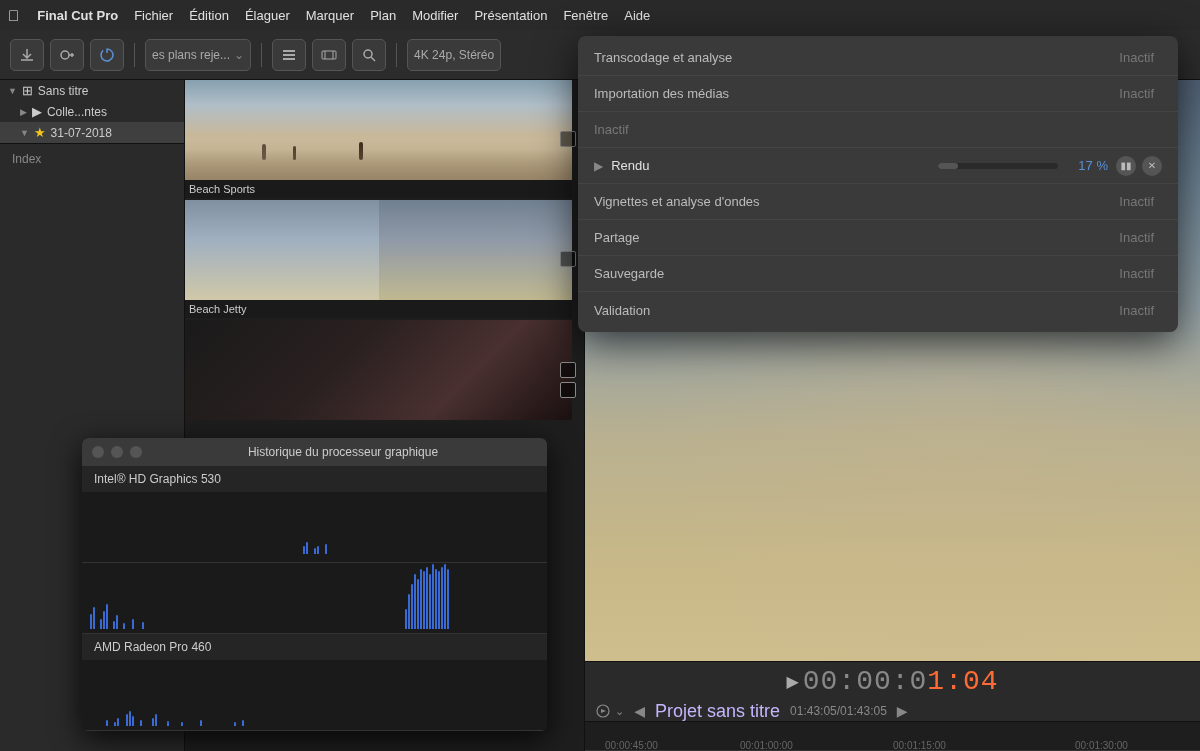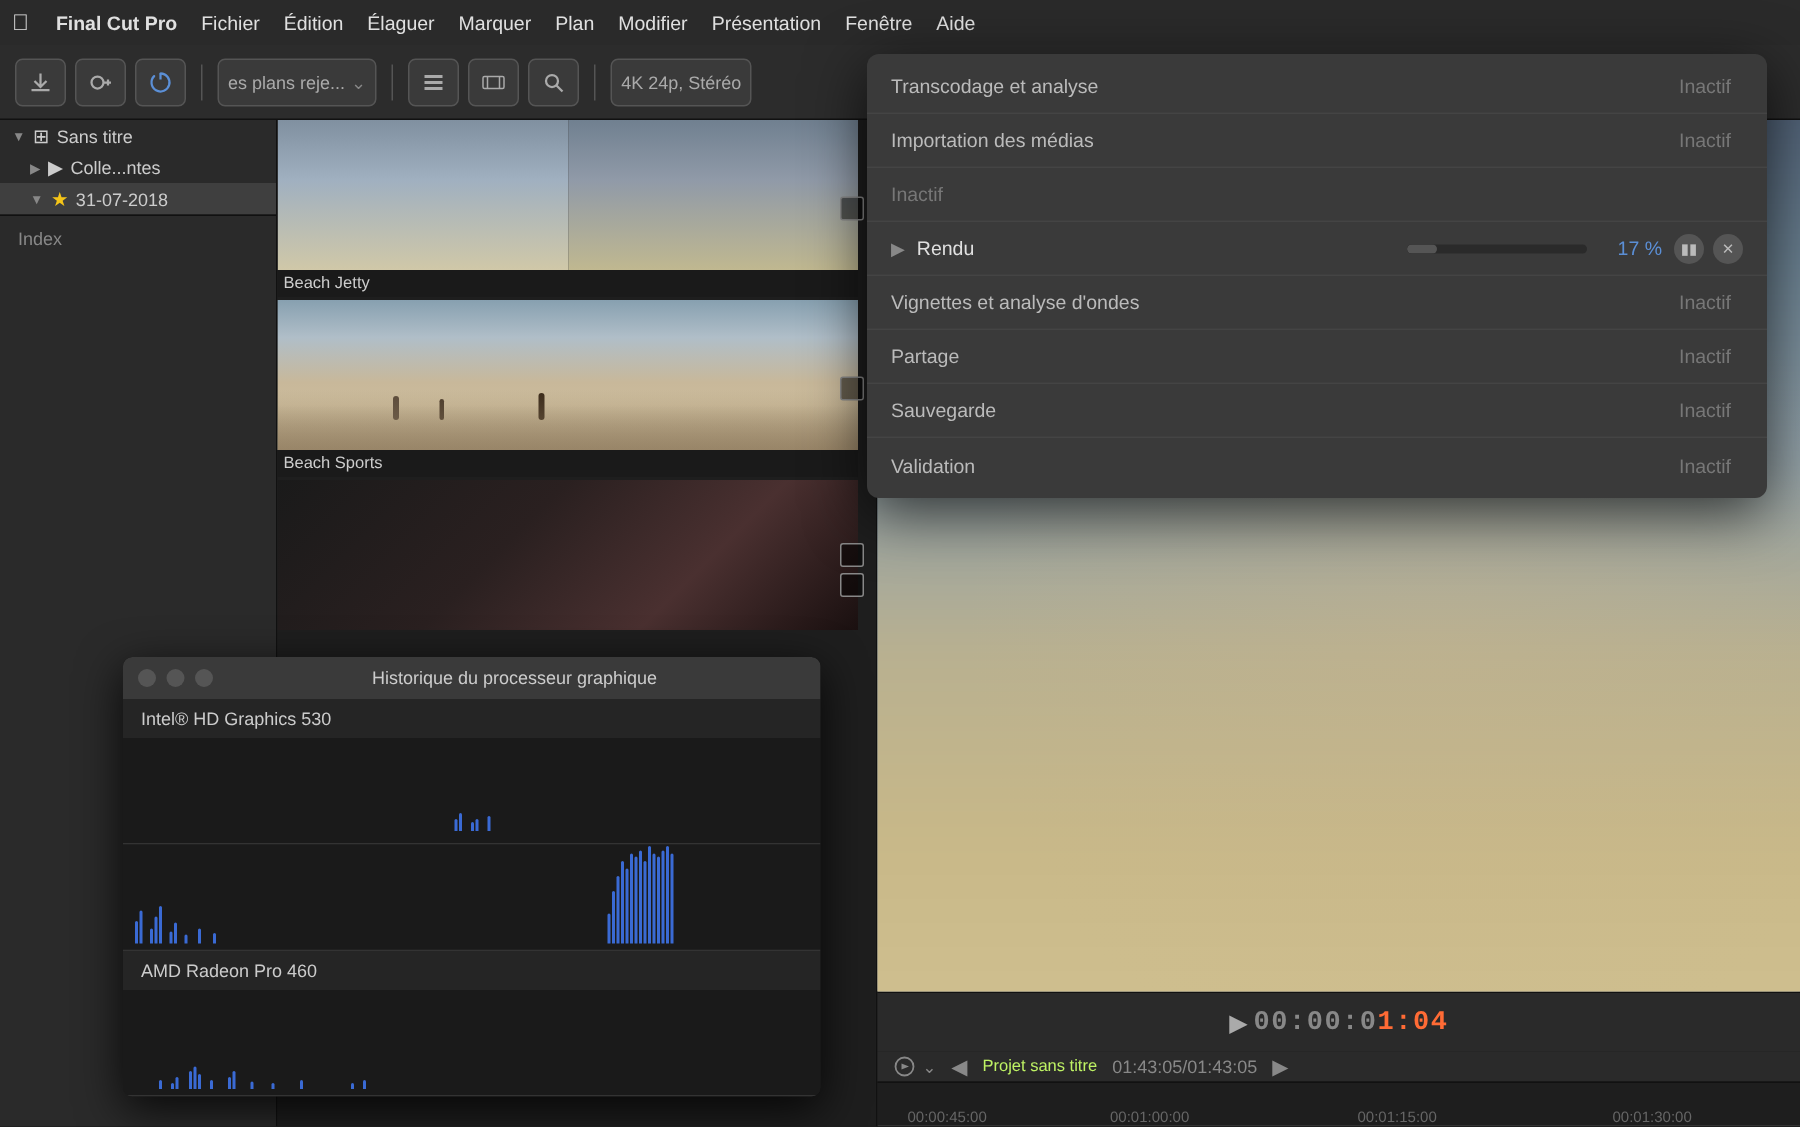--- a/index.html
+++ b/index.html
@@ -191,23 +191,23 @@
       height: 40px;
       background: #2a2a2a;
       display: flex;
       align-items: center;
       justify-content: center;
       gap: 20px;
       border-top: 1px solid #111;
     }
     .timecode {
       color: #ff6b35;
-      font-size: 18px;
+      font-size: 28px;
       font-family: 'Courier New', monospace;
-      font-weight: 700;
+      font-weight: 400;
       letter-spacing: 1px;
     }
     .play-btn {
       color: #aaa;
       font-size: 16px;
       cursor: pointer;
     }
 
     .timeline-bar {
       height: 20px;
@@ -535,43 +535,43 @@
       <span>Index</span>
     </div>
   </div>
 
   <div class="browser">
 
     <div style="display:flex; flex-direction:column; overflow-y:auto; flex:1;">
 
       <div style="display:flex; align-items:stretch; position:relative; margin-bottom:2px;">
         <div style="flex:1; cursor:pointer;">
+          <div class="beach-sports-thumb clip-thumbnail">
+
+            <div style="position:absolute;inset:0;background:linear-gradient(180deg,#87a0b0 0%,#b0bec8 25%,#c8b89a 55%,#d4c4a0 100%);"></div>
+            <div style="position:absolute;bottom:0;left:0;right:0;height:30%;background:linear-gradient(180deg,transparent,rgba(100,80,60,0.5));"></div>
+
+            <div style="position:absolute;bottom:20%;left:20%;width:4px;height:16px;background:#5a4a3a;border-radius:2px;"></div>
+            <div style="position:absolute;bottom:20%;left:28%;width:3px;height:14px;background:#4a3a2a;border-radius:2px;"></div>
+            <div style="position:absolute;bottom:20%;left:45%;width:4px;height:18px;background:#3a2a1a;border-radius:2px;"></div>
+          </div>
+          <div class="clip-label">Beach Sports</div>
+        </div>
+        <div style="display:flex;align-items:center;padding:0 6px;">
+          <div class="clip-checkbox"></div>
+        </div>
+      </div>
+
+      <div style="display:flex; align-items:stretch; position:relative; margin-bottom:2px;">
+        <div style="flex:1; cursor:pointer;">
           <div class="clip-thumbnail" style="display:flex;">
             <div class="jetty-left" style="flex:1;background:linear-gradient(180deg,#8090a0 0%,#a0b0c0 40%,#d0c8a8 100%);"></div>
             <div class="jetty-right" style="flex:1;background:linear-gradient(180deg,#708090 0%,#909aa8 40%,#c0b890 100%);"></div>
           </div>
           <div class="clip-label">Beach Jetty</div>
-        </div>
-        <div style="display:flex;align-items:center;padding:0 6px;">
-          <div class="clip-checkbox"></div>
-        </div>
-      </div>
-
-      <div style="display:flex; align-items:stretch; position:relative; margin-bottom:2px;">
-        <div style="flex:1; cursor:pointer;">
-          <div class="beach-sports-thumb clip-thumbnail">
-
-            <div style="position:absolute;inset:0;background:linear-gradient(180deg,#87a0b0 0%,#b0bec8 25%,#c8b89a 55%,#d4c4a0 100%);"></div>
-            <div style="position:absolute;bottom:0;left:0;right:0;height:30%;background:linear-gradient(180deg,transparent,rgba(100,80,60,0.5));"></div>
-
-            <div style="position:absolute;bottom:20%;left:20%;width:4px;height:16px;background:#5a4a3a;border-radius:2px;"></div>
-            <div style="position:absolute;bottom:20%;left:28%;width:3px;height:14px;background:#4a3a2a;border-radius:2px;"></div>
-            <div style="position:absolute;bottom:20%;left:45%;width:4px;height:18px;background:#3a2a1a;border-radius:2px;"></div>
-          </div>
-          <div class="clip-label">Beach Sports</div>
         </div>
         <div style="display:flex;align-items:center;padding:0 6px;">
           <div class="clip-checkbox"></div>
         </div>
       </div>
 
       <div style="display:flex; align-items:stretch; position:relative;">
         <div style="flex:1; cursor:pointer;">
           <div class="clip-thumbnail dark-thumb">
             <div style="position:absolute;inset:0;background:linear-gradient(135deg,#1a1a1a 0%,#2a2020 40%,#4a3030 70%,#1a1010 100%);"></div>
@@ -605,30 +605,30 @@
     <div class="timeline-bar">
       <div class="timeline-nav">
         <span style="display:flex;align-items:center;gap:4px;">
           <svg width="16" height="16" viewBox="0 0 16 16" fill="none">
               <circle cx="8" cy="8" r="6" stroke="#888" stroke-width="1.2"></circle>
               <path d="M6 6l5 2-5 2V6z" fill="#888"></path>
             </svg>
           <span style="color:#888;">⌄</span>
         </span>
         <span class="timeline-nav-btn">◀</span>
-        <span style="color:#bef264;font-size:11px;">Projet sans titre</span>
+        <span style="color:#c4b5fd;font-size:18px;">Projet sans titre</span>
         <span style="color:#888;font-size:12px;">01:43:05/01:43:05</span>
         <span class="timeline-nav-btn">▶</span>
       </div>
     </div>
 
     <div class="timeline-ruler" style="position:relative;height:30px;background:#1e1e1e;border-top:1px solid #111;overflow:hidden;">
       <div class="ruler-tick" style="left:20px;">00:00:45:00</div>
       <div class="ruler-tick" style="left:155px;">00:01:00:00</div>
-      <div class="ruler-tick" style="left:320px;">00:01:15:00</div>
+      <div class="ruler-tick" style="left:308px;text-decoration:underline;">00:01:15:00</div>
       <div class="ruler-tick" style="left:490px;">00:01:30:00</div>
 
       <div style="position:absolute;bottom:0;left:0;right:0;height:1px;background:#333;"></div>
     </div>
 
   </div>
 </div>
 
 <div class="bg-tasks-panel">
   <div class="panel-content">

